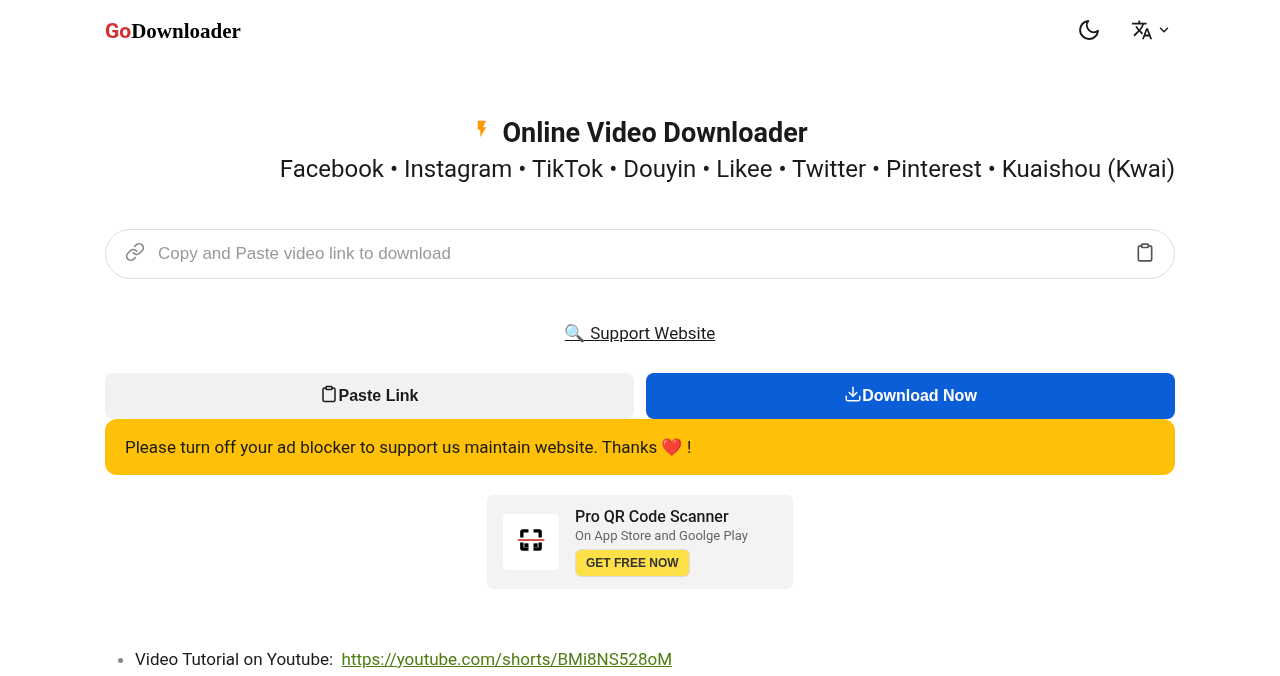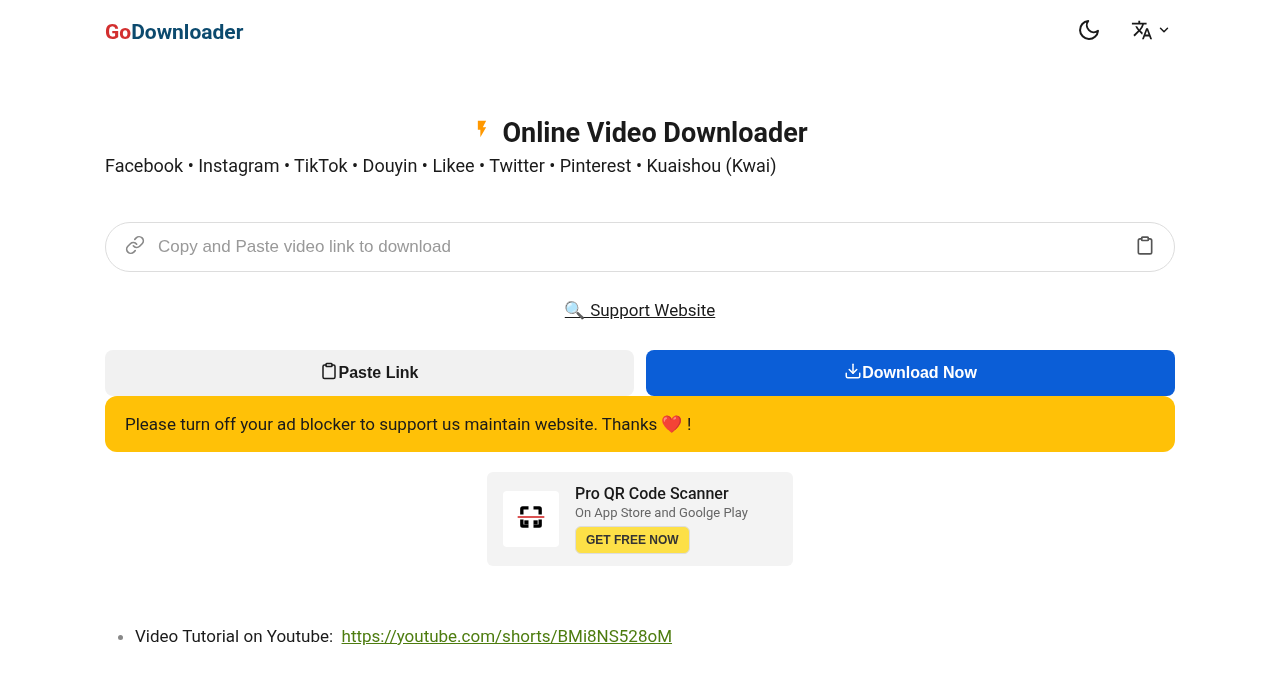--- a/index.html
+++ b/index.html
@@ -22,21 +22,22 @@
       padding: 14px 105px 0 105px;
     }
     .logo {
       font-size: 21px;
       font-weight: 700;
     }
     .logo-go {
       color: #d32f2f;
     }
     .logo-downloader {
-      color: #0c4a6e;
+      color: #000000;
+      font-family: Liberation Serif, serif;
     }
     .header-actions {
       display: flex;
       align-items: center;
       gap: 22px;
     }
     .icon-btn {
       background: none;
       border: none;
       cursor: pointer;
@@ -61,22 +62,22 @@
     .bolt {
       color: #f57c00;
       font-size: 22px;
     }
     .page-title {
       font-size: 27px;
       font-weight: 700;
       color: #1a1a1a;
     }
     .subtitle {
-      text-align: left;
-      font-size: 18px;
+      text-align: right;
+      font-size: 24px;
       color: #1a1a1a;
       margin-top: 6px;
     }
     .input-wrap {
       position: relative;
       margin-top: 46px;
     }
     .url-input {
       width: 100%;
       padding: 14px 54px 14px 52px;
@@ -101,21 +102,21 @@
       right: 20px;
       top: 50%;
       transform: translateY(-50%);
       background: none;
       border: none;
       cursor: pointer;
       color: #555;
     }
     .support-link {
       text-align: center;
-      margin-top: 28px;
+      margin-top: 44px;
     }
     .support-link a {
       color: #1a1a1a;
       text-decoration: underline;
       font-size: 17px;
     }
     .button-row {
       display: flex;
       gap: 12px;
       margin-top: 30px;

